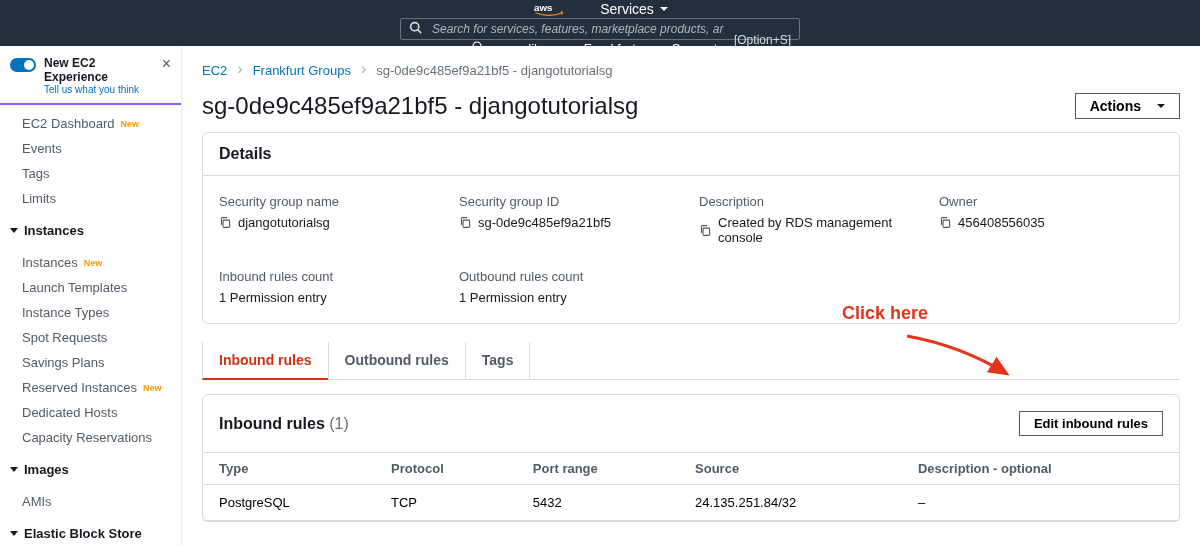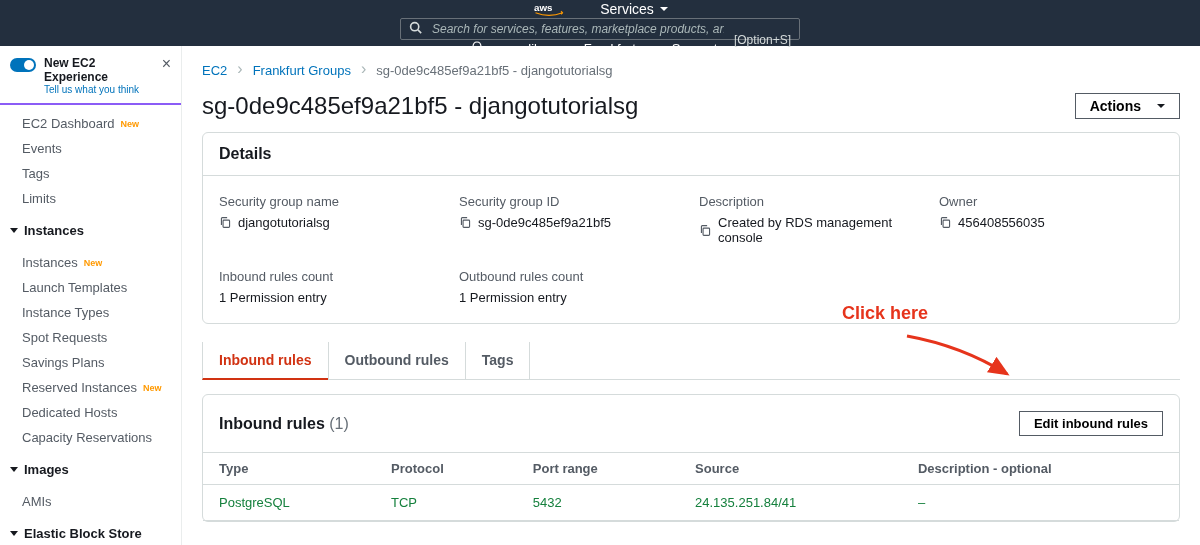--- a/index.html
+++ b/index.html
@@ -71,21 +71,21 @@
 .tab.active { color: #d13212; border-bottom: 2px solid #d13212; margin-bottom: -1px; position: relative; z-index: 1; }
 
 
 .rules-header { display: flex; align-items: center; justify-content: space-between; padding: 16px 16px; gap: 44px; }
 .rules-title { font-size: 16px; font-weight: 700; }
 .rules-count { color: #687078; font-weight: 400; }
 .edit-btn { border: 1px solid #545b64; background: #fff; padding: 4px 14px; font-size: 13px; font-weight: 700; cursor: pointer; }
 
 .table { width: 100%; border-collapse: collapse; font-size: 13px; }
 .table thead th { text-align: left; padding: 8px 16px; border-top: 1px solid #d5dbdb; border-bottom: 1px solid #d5dbdb; font-weight: 700; color: #545b64; }
-.table tbody td { padding: 10px 16px; border-bottom: 1px solid #d5dbdb; color: #15803d; }
+.table tbody td { padding: 10px 16px; border-bottom: 1px solid #d5dbdb; color: #000000; }
 
 
 .annotation { position: absolute; color: #e6341c; font-weight: 700; font-size: 18px; pointer-events: none; }
 .arrow-svg { position: absolute; pointer-events: none; }
 
 .content-wrapper { position: relative; }
 </style>
 </head>
 <body>
 
@@ -316,21 +316,21 @@
             <th>Port range</th>
             <th>Source</th>
             <th>Description - optional</th>
           </tr>
         </thead>
         <tbody id="rules-body">
             <tr>
               <td>PostgreSQL</td>
               <td>TCP</td>
               <td>5432</td>
-              <td>24.135.251.84/41</td>
+              <td>24.135.251.84/32</td>
               <td>–</td>
             </tr>
           </tbody>
       </table>
     </div>
 
     <div class="annotation" style="top:257px; left:660px;">Click here</div>
     <svg class="arrow-svg" style="top:280px; left:720px;" width="120" height="60">
       <defs>
           <marker id="ah" markerWidth="8" markerHeight="8" refX="6" refY="3" orient="auto">

